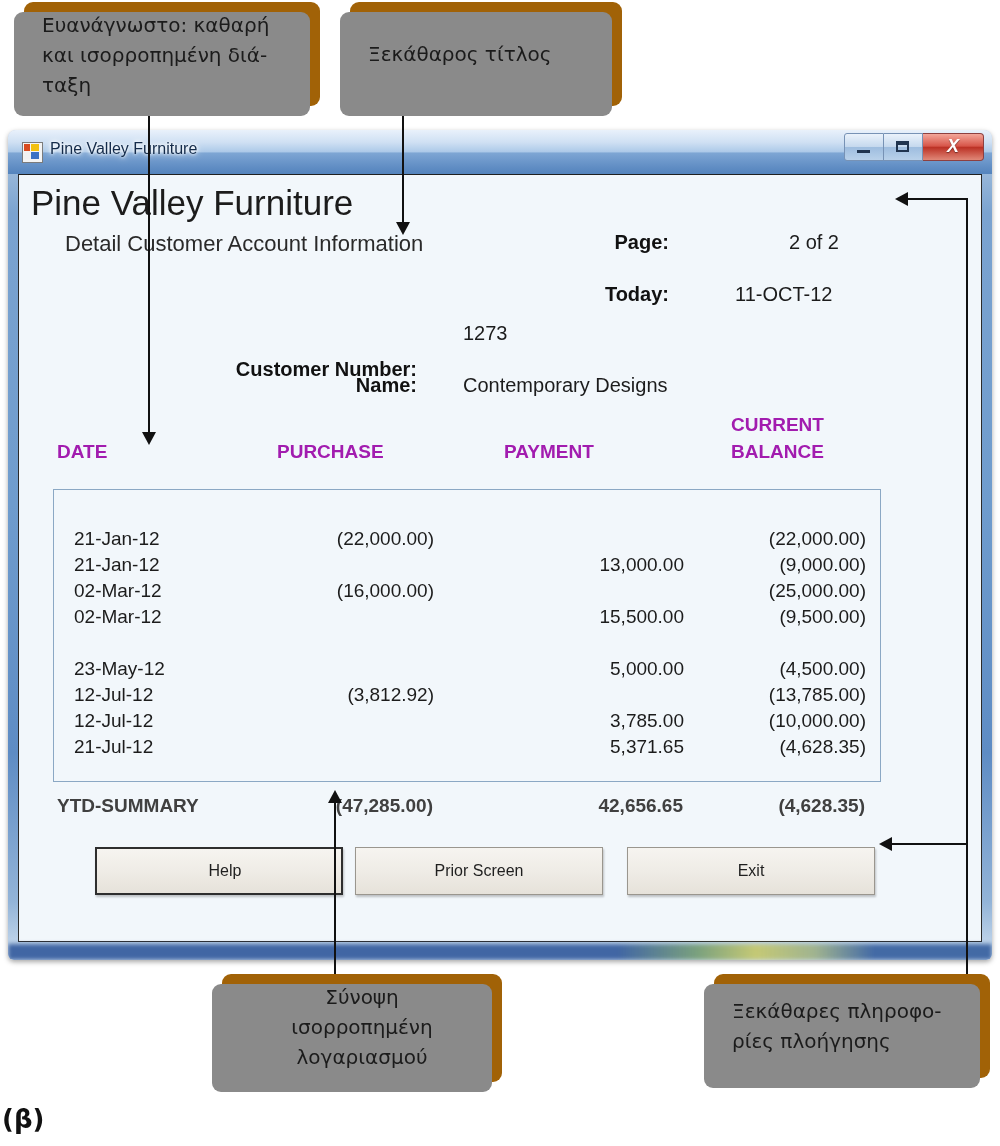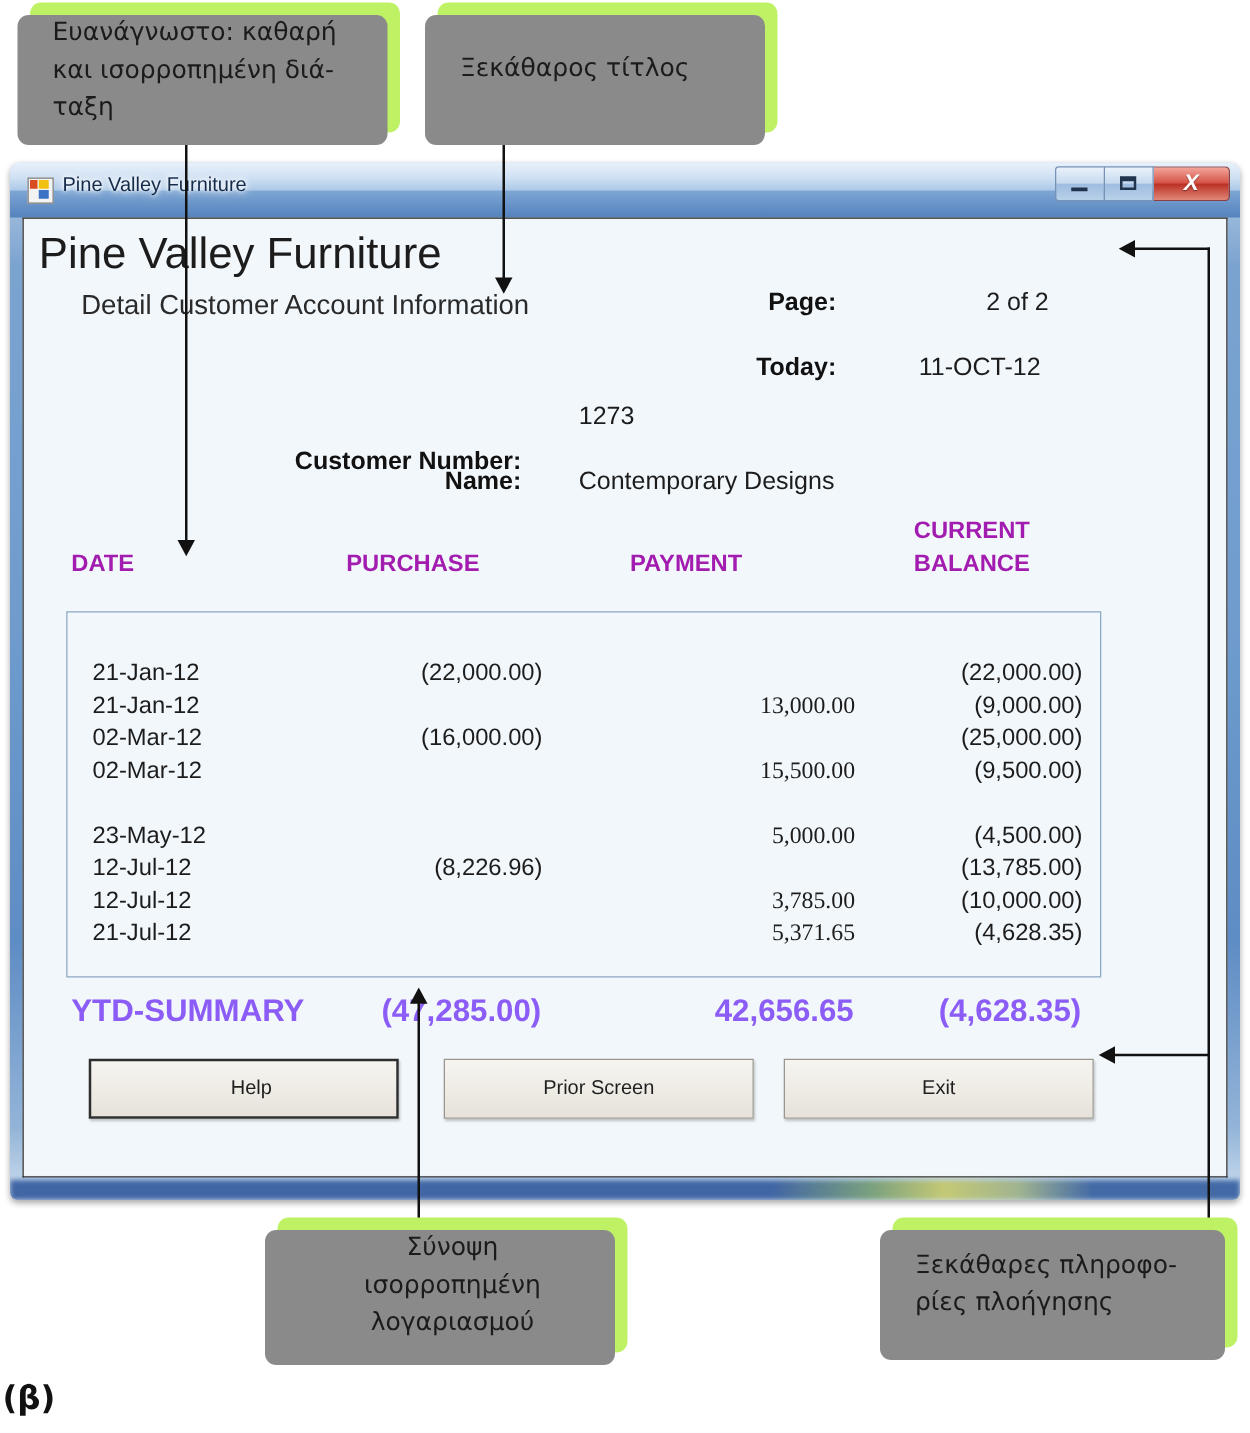--- a/index.html
+++ b/index.html
@@ -12,21 +12,21 @@
     height: 1146px;
     position: relative;
     font-family: "Liberation Sans", sans-serif;
     overflow: hidden;
   }
 
   
   .callout {
     position: absolute;
     box-sizing: border-box;
-    background: #bef264;
+    background: #a16207;
     border-radius: 9px;
     color: #1b1b1b;
     font-family: "DejaVu Sans", sans-serif;
     font-size: 20px;
     line-height: 30px;
     padding: 8px 14px 8px 18px;
     z-index: 40;
   }
   .callout::before {
     content: "";
@@ -267,30 +267,30 @@
     height: 26px;
   }
   .cell {
     position: absolute;
     font-size: 19px;
     color: #1c1c1c;
     white-space: nowrap;
   }
   .c-date { left: 20px; }
   .c-purchase { left: 140px; width: 240px; text-align: right; }
-  .c-payment  { left: 380px; width: 250px; text-align: right; font-family: Liberation Serif, serif; }
+  .c-payment  { left: 380px; width: 250px; text-align: right; }
   .c-balance  { left: 630px; width: 182px; text-align: right; }
 
   
   .sum {
     position: absolute;
     top: 620px;
-    font-size: 25px;
+    font-size: 19px;
     font-weight: bold;
-    color: #8b5cf6;
+    color: #404040;
     white-space: nowrap;
   }
   #sum-label    { left: 38px; }
   #sum-purchase { left: 174px; width: 240px; text-align: right; }
   #sum-payment  { left: 414px; width: 250px; text-align: right; }
   #sum-balance  { left: 664px; width: 182px; text-align: right; }
 
   
   .form-button {
     position: absolute;
@@ -299,21 +299,21 @@
     background: linear-gradient(180deg, #f6f4f0 0%, #efece6 50%, #e6e2da 100%);
     border: 1px solid #9a968e;
     box-sizing: border-box;
     font-size: 16px;
     color: #1f1f1f;
     display: flex;
     align-items: center;
     justify-content: center;
     box-shadow: 1px 2px 2px rgba(0,0,0,0.22);
   }
-  #btn-help  { left: 52px;  width: 248px; border: 2px solid #2e2e2e; padding-left: 12px; }
+  #btn-help  { left: 76px;  width: 248px; border: 2px solid #2e2e2e; padding-left: 12px; }
   #btn-prior { left: 336px; width: 248px; }
   #btn-exit  { left: 608px; width: 248px; }
 
   
   #figure-caption {
     position: absolute;
     left: 2px;
     top: 1104px;
     font-size: 26px;
     font-weight: bold;
@@ -444,21 +444,21 @@
             <div class="cell c-balance"></div>
           </div>
           <div class="grid-row" style="top: 168px;">
             <div class="cell c-date">23-May-12</div>
             <div class="cell c-purchase"></div>
             <div class="cell c-payment">5,000.00</div>
             <div class="cell c-balance">(4,500.00)</div>
           </div>
           <div class="grid-row" style="top: 194px;">
             <div class="cell c-date">12-Jul-12</div>
-            <div class="cell c-purchase">(8,226.96)</div>
+            <div class="cell c-purchase">(3,812.92)</div>
             <div class="cell c-payment"></div>
             <div class="cell c-balance">(13,785.00)</div>
           </div>
           <div class="grid-row" style="top: 220px;">
             <div class="cell c-date">12-Jul-12</div>
             <div class="cell c-purchase"></div>
             <div class="cell c-payment">3,785.00</div>
             <div class="cell c-balance">(10,000.00)</div>
           </div>
           <div class="grid-row" style="top: 246px;">

